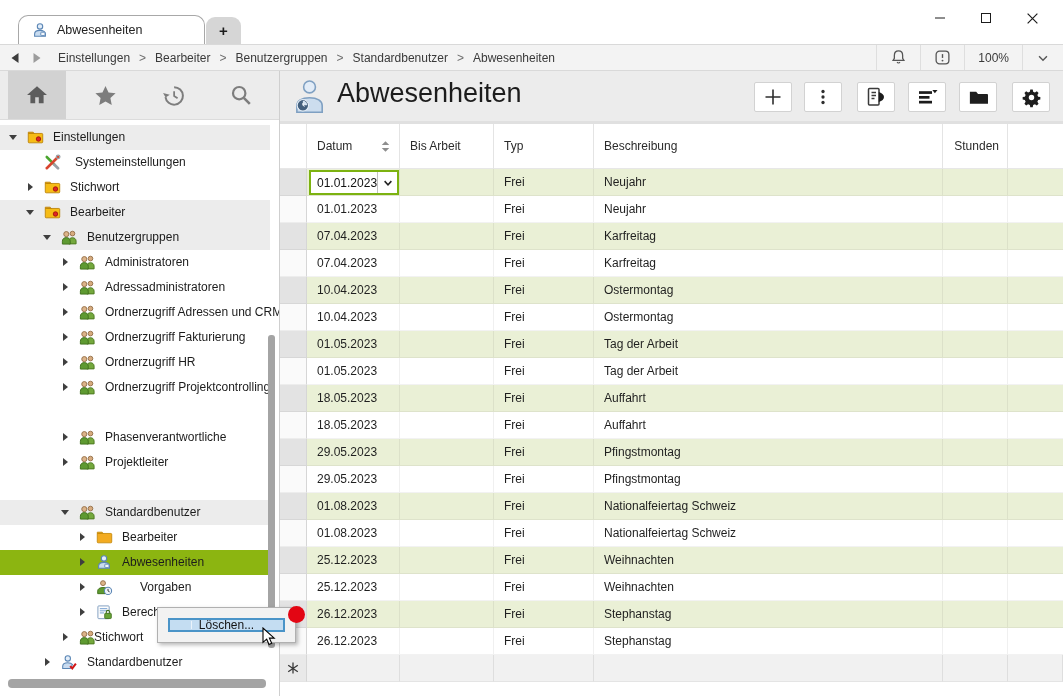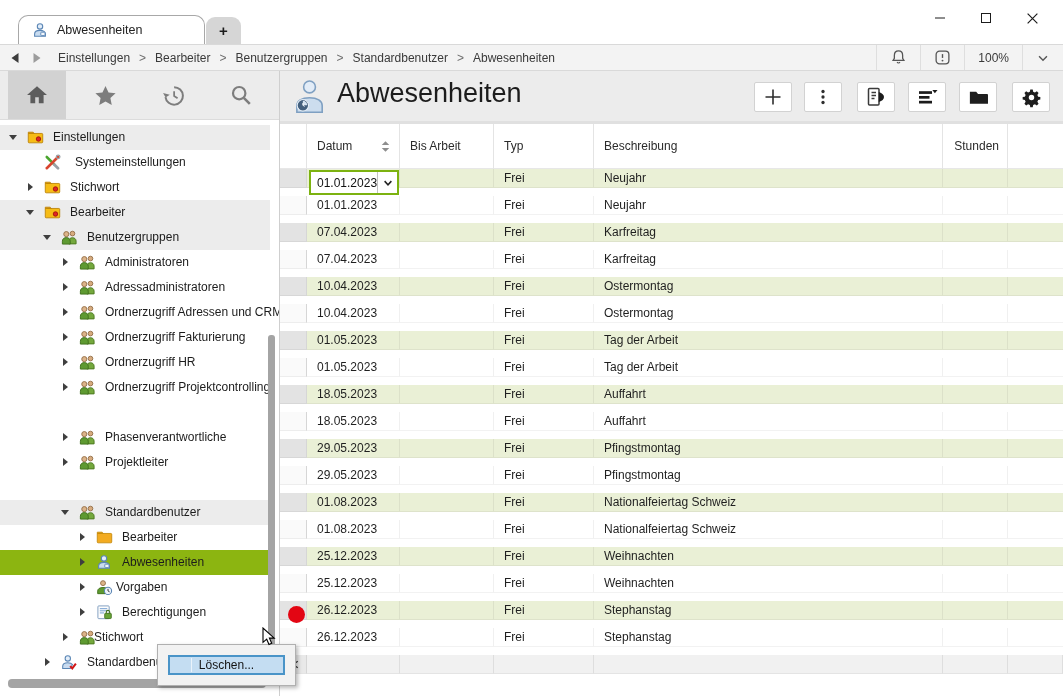--- a/index.html
+++ b/index.html
@@ -59,39 +59,39 @@
 
   
   .tablewrap{position:absolute;left:280px;top:124px;width:783px;height:572px;background:#fff;}
   .grid{display:grid;grid-template-columns:27px 93px 94px 100px 349px 65px 1fr;position:absolute;left:0;right:0;}
   .thead{top:0;height:45px;}
   .th{display:flex;align-items:center;padding-left:10px;box-sizing:border-box;position:relative;
       border-right:1px solid #e4e4e4;border-bottom:1px solid #e7e7e7;color:#2b2b2b;background:#fff;}
   .th.right{justify-content:flex-end;padding-left:0;padding-right:8px;}
   .th.nob{border-right:none;padding:0;}
   .sorticon{position:absolute;right:7px;top:15px;width:13px;height:15px;}
-  .trow{height:19px;}
+  .trow{height:27px;}
   .cell{display:flex;align-items:center;padding-left:10px;box-sizing:border-box;overflow:hidden;white-space:nowrap;
       border-right:1px solid rgba(0,0,0,0.055);border-bottom:1px solid rgba(0,0,0,0.05);}
   .cell.nob{border-right:none;}
   .trow.stripe .cell{background:#eaf0d6;}
   .trow.white .cell{background:#ffffff;}
   .selcell{border-right:1px solid #d6d6d6 !important;}
   .trow.stripe .selcell{background:#e3e3e3 !important;}
   .trow.white .selcell{background:#fafafa !important;}
   .trow.newrow .cell{background:#f1f1f1;border-right:1px solid #dedede;border-bottom:1px solid #e4e4e4;}
   .trow.newrow .selcell{background:#e9e9e9 !important;display:flex;align-items:center;justify-content:center;padding:0;}
   .combobox{position:absolute;left:29px;top:46px;width:90px;height:25px;border:2px solid #7cb210;background:#fff;
       display:flex;align-items:center;box-sizing:border-box;z-index:8;}
   .combo-text{padding-left:6px;color:#111;}
   .combo-arrow{margin-left:auto;width:20px;align-self:stretch;border-left:1px solid #c2c2c2;
       display:flex;align-items:center;justify-content:center;}
 
   
-  .ctxmenu{position:absolute;left:157px;top:644px;width:139px;height:42px;background:#f2f2f2;
+  .ctxmenu{position:absolute;left:157px;top:607px;width:139px;height:36px;background:#f2f2f2;
       border:1px solid #b0b0b0;box-shadow:2px 2px 4px rgba(0,0,0,.28);box-sizing:border-box;padding:10px;z-index:40;}
   .ctxitem{height:100%;background:#c4ddf2;border:2px solid #4a94c8;box-sizing:border-box;
       display:flex;align-items:center;justify-content:center;color:#141414;position:relative;}
   .ctxitem .gutterline{position:absolute;left:21px;top:1px;bottom:1px;width:1px;background:rgba(255,255,255,.65);}
   .reddot{position:absolute;left:288px;top:606px;width:17px;height:17px;border-radius:50%;background:#e30613;z-index:50;}
   .cursor{position:absolute;left:262px;top:627px;z-index:60;}
 </style>
 </head>
 <body>
 
@@ -472,21 +472,21 @@
           </svg>
         </span>
         <span class="tr-icon" style="left: 96px;">
           <svg width="17" height="17" viewBox="0 0 16 16">
             <circle cx="6.6" cy="3.9" r="2.3" fill="#dcb489" stroke="#96714a" stroke-width="0.9"></circle>
             <path d="M1.6 13.8v-2.4c0-2.1 1.8-3.4 5-3.4 1.6 0 2.9.3 3.8 1l-1.6 4.8z" fill="#5e9a31" stroke="#41711c" stroke-width="0.9"></path>
             <circle cx="11.3" cy="11.2" r="3.4" fill="#eef4fb" stroke="#5b86b5" stroke-width="1"></circle>
             <path d="M11.3 9.3v1.9l1.5.9" fill="none" stroke="#333" stroke-width="0.9"></path>
           </svg>
         </span>
-        <span class="tr-label" style="left: 116px; text-align: center;">Vorgaben</span>
+        <span class="tr-label" style="left: 140px; text-align: center;">Vorgaben</span>
       </div>
       <div class="tree-row" style="top: 480px; padding-left: 38px;">
         <span class="tr-arrow" style="left: 77px;">
           <svg width="10" height="10" viewBox="0 0 10 10">
             <path d="M3 1l5 4-5 4z" fill="#3f3f3f"></path>
           </svg>
         </span>
         <span class="tr-icon" style="left: 96px;">
           <svg width="17" height="17" viewBox="0 0 16 16">
             <rect x="1.8" y="1.8" width="10.6" height="12" rx="0.8" fill="#fdfdfd" stroke="#7e9cbf" stroke-width="0.9"></rect>

